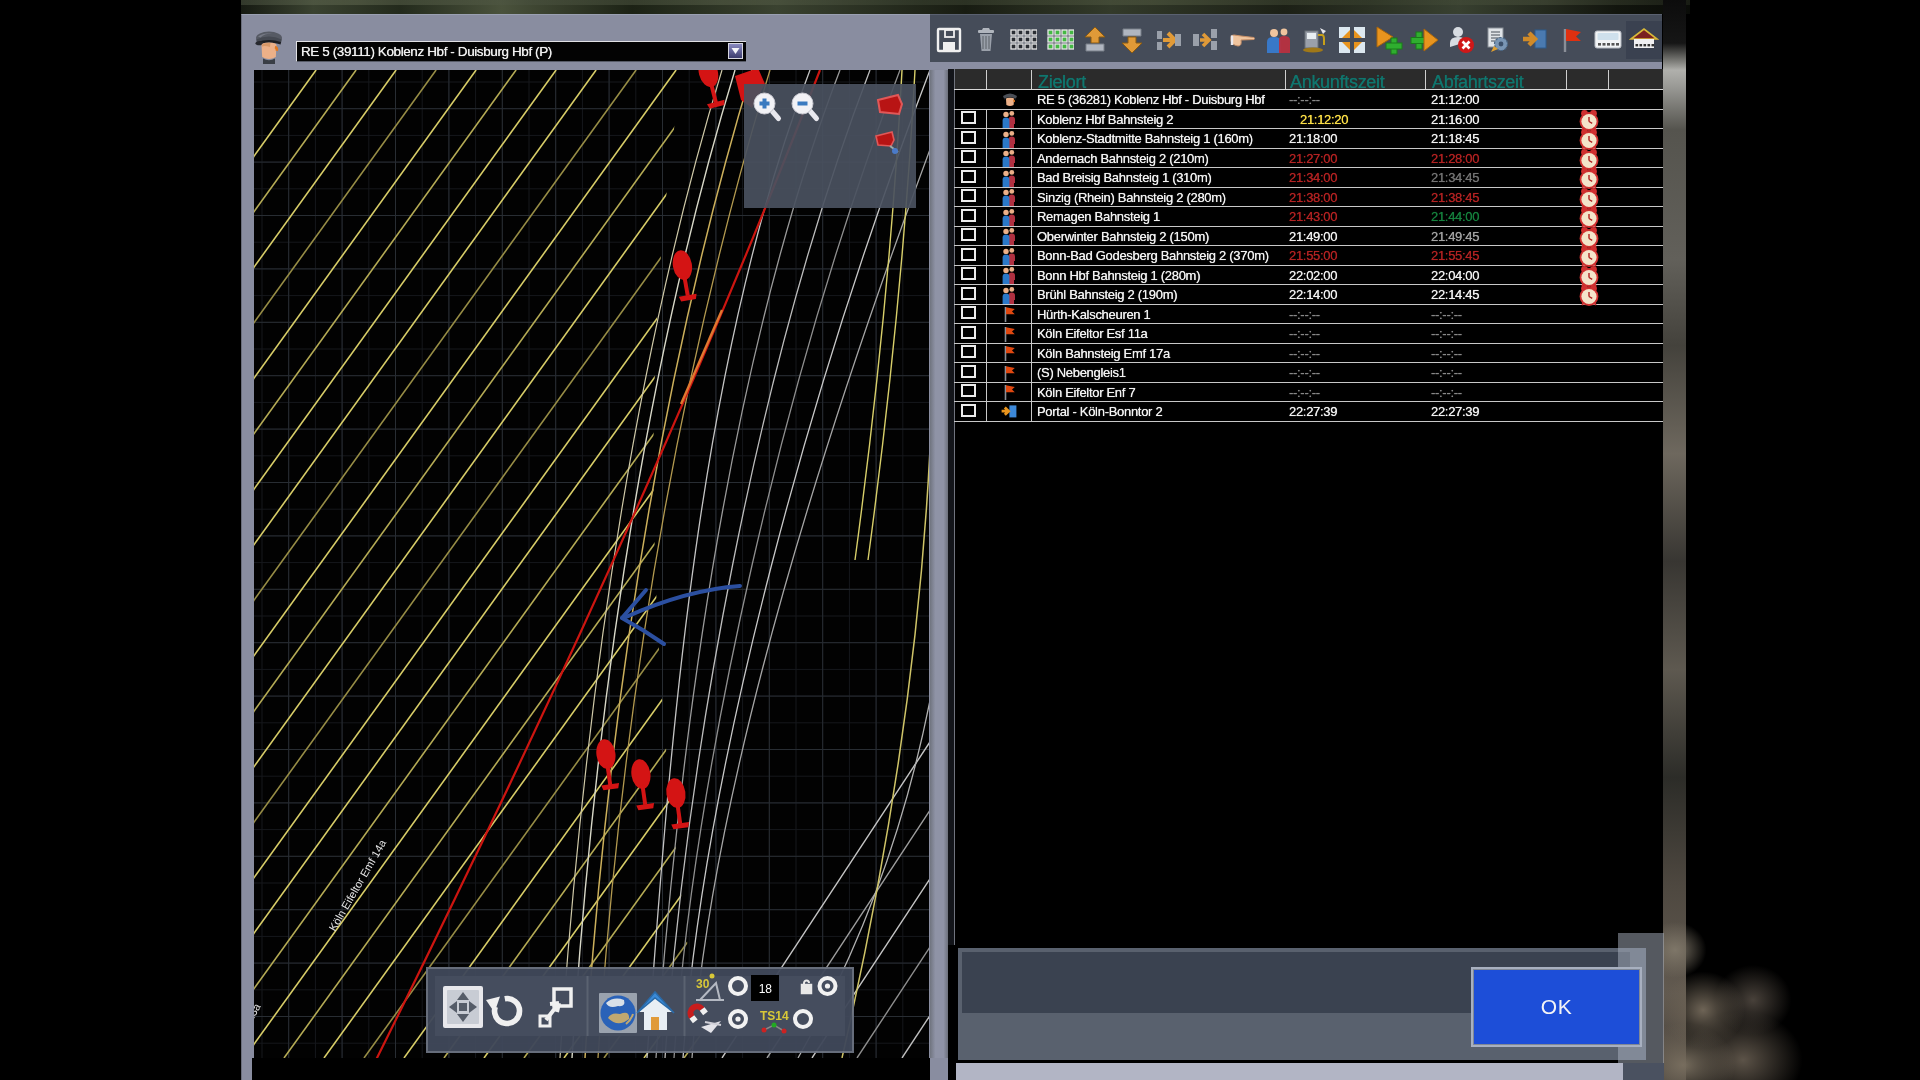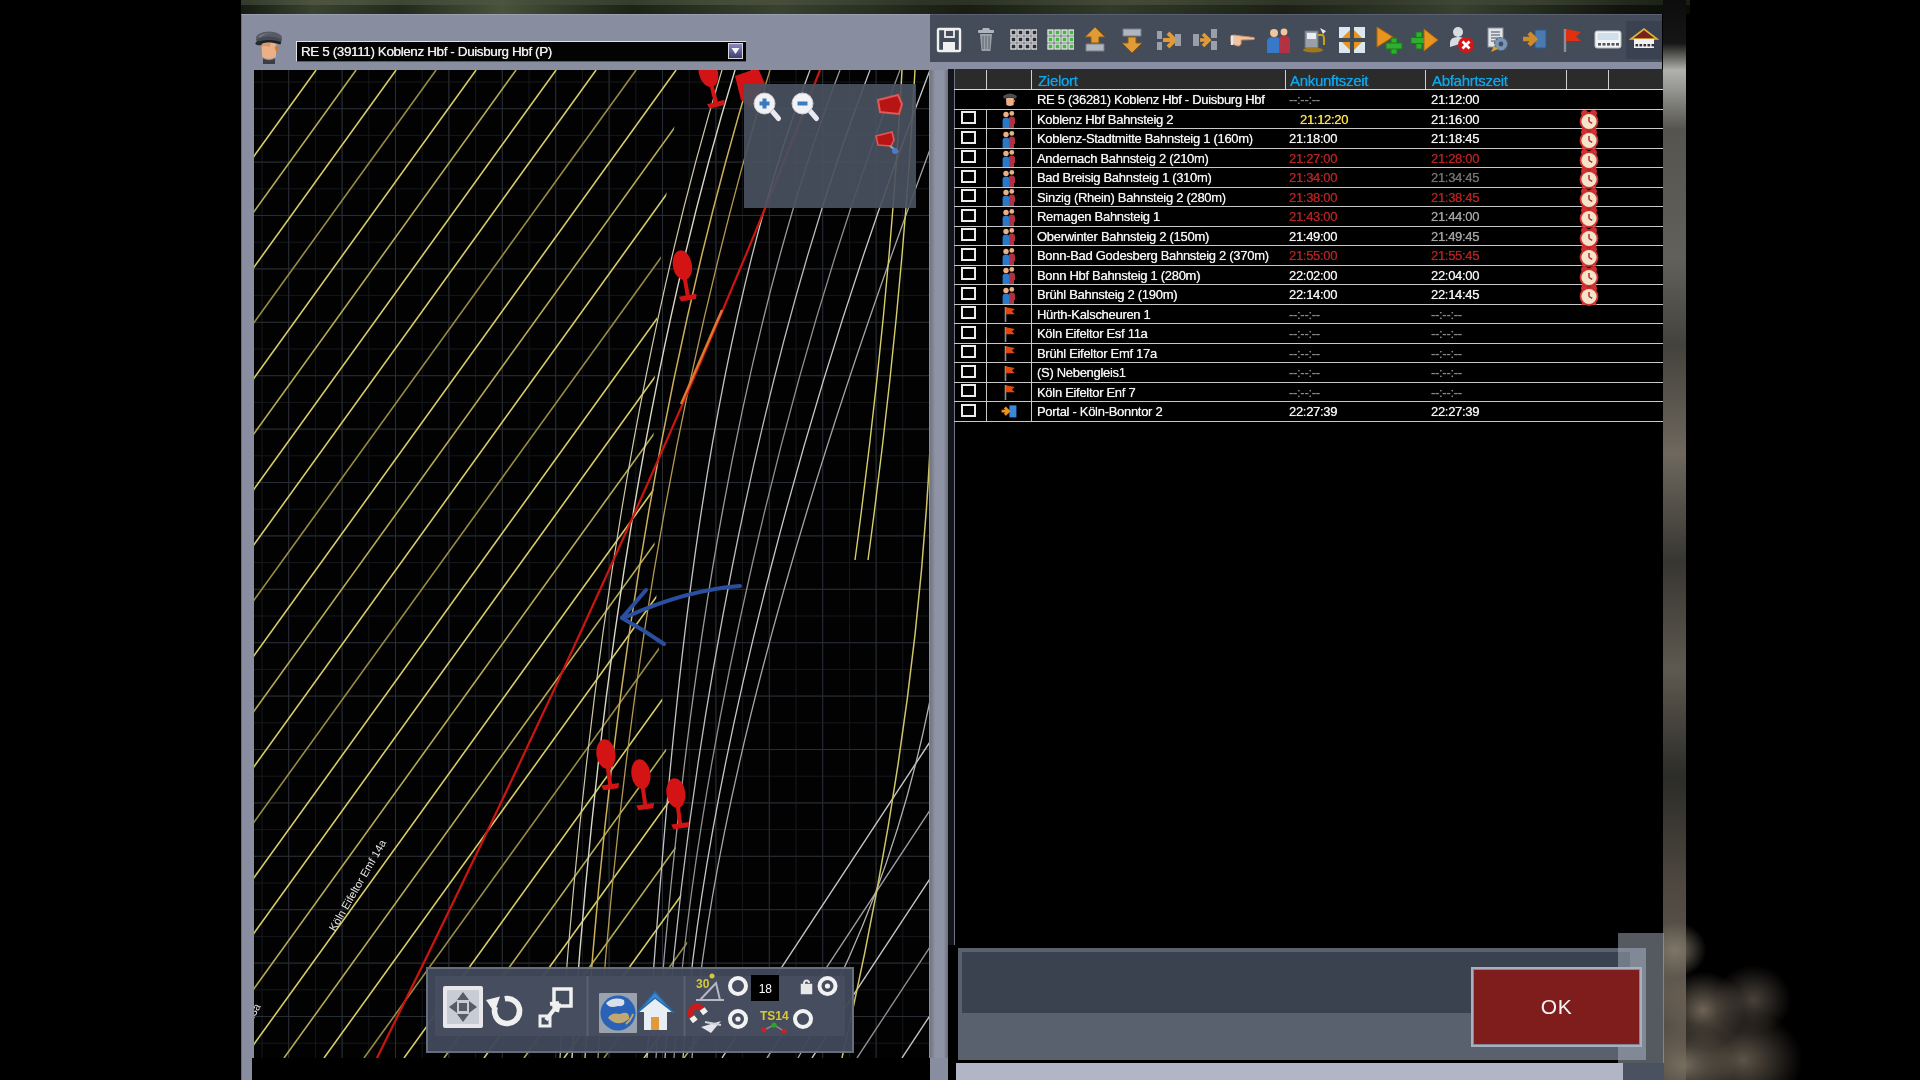--- a/index.html
+++ b/index.html
@@ -1,17 +1,17 @@
 <!DOCTYPE html>
 <html><head><meta charset="utf-8">
 <style>
 *{margin:0;padding:0;box-sizing:border-box}
 html,body{width:1920px;height:1080px;background:#000;overflow:hidden;font-family:"Liberation Sans",sans-serif}
 .abs{position:absolute}
-.ht{position:absolute;color:#0ea5e9;font-size:15px;letter-spacing:-0.3px;white-space:nowrap;text-shadow:0 0 0.7px currentColor}
+.ht{position:absolute;color:#0f766e;font-size:18px;letter-spacing:-0.3px;white-space:nowrap;text-shadow:0 0 0.7px currentColor}
 .rt{position:absolute;color:#f2f2f2;font-size:13px;letter-spacing:-0.3px;white-space:nowrap;text-shadow:0 0 0.7px currentColor}
 </style></head><body>
 
 <div class="abs" style="left:241px;top:0;width:1449px;height:14px;background:linear-gradient(90deg,#161a12,#3a4230 5%,#232a1c 11%,#4a523c 18%,#1c2215 27%,#3a4230 37%,#181c12 50%,#333a2a 60%,#1c2016 72%,#384030 84%,#12150e 95%,#0a0c08)"></div>
 <div class="abs" style="left:241px;top:0;width:1449px;height:5px;opacity:0.45;background:linear-gradient(90deg,#555e4a,#6a7258 8%,#4a5240 20%,#606850 33%,#404836 47%,#5a6248 63%,#3a422f 78%,#525a44 90%,#2a3022)"></div>
 <div class="abs" style="left:241px;top:14px;width:707px;height:1066px;background:#898da0;border-top:1px solid #9aa0b2;border-left:1px solid #6a6e7c"></div>
 <div class="abs" style="left:296px;top:41px;width:450px;height:21px;background:#030303;border-top:1px solid #e0e0e4;border-left:1px solid #e0e0e4;border-bottom:1px solid #585c68"></div>
 <div class="abs" style="left:301px;top:44px;color:#f0f0f0;font-size:13.5px;letter-spacing:-0.4px;white-space:nowrap;text-shadow:0 0 0.7px #f0f0f0">RE 5 (39111) Koblenz Hbf - Duisburg Hbf (P)</div>
 <div class="abs" style="left:728px;top:43px;width:15px;height:16px;background:linear-gradient(180deg,#8a8ac0,#3c3c6e);border:1px solid #d8d8e0"><svg width="13" height="14" viewBox="0 0 13 14">
       <path d="M2.5 4 H10.5 L6.5 10 Z" fill="#f4f4f8"></path>
@@ -433,21 +433,21 @@
 <div style="position:absolute;left:0;top:156.5px;width:709px;height:1px;background:#c8c8c8"></div>
 <div style="position:absolute;left:7px;top:139.5px;width:15px;height:13px;border:2.5px solid #ececec;background:#000"></div>
 <div style="position:absolute;left:47px;top:138.5px"><svg width="16" height="18" viewBox="0 0 16 18">
         <circle cx="10.8" cy="3.4" r="2.4" fill="#ecb088"></circle>
         <path d="M7.6 18 V9.5 Q7.6 6.6 10.8 6.6 Q14 6.6 14 9.5 V14 h-1 v4 Z" fill="#b03040"></path>
         <circle cx="5" cy="4.4" r="2.7" fill="#ecb088"></circle>
         <path d="M1.6 18 V10.5 Q1.6 7.6 5 7.6 Q8.4 7.6 8.4 10.5 V18 Z" fill="#2a78c8"></path>
       </svg></div>
 <div class="rt" style="left:83px;top:140.0px">Remagen Bahnsteig 1</div>
 <div class="rt" style="left:335px;top:140.0px;color:#b22222">21:43:00</div>
-<div class="rt" style="left:477px;top:140.0px;color:#a3a3a3">21:44:00</div>
+<div class="rt" style="left:477px;top:140.0px;color:#15803d">21:44:00</div>
 <div style="position:absolute;left:0;top:176.0px;width:709px;height:1px;background:#c8c8c8"></div>
 <div style="position:absolute;left:7px;top:159.0px;width:15px;height:13px;border:2.5px solid #ececec;background:#000"></div>
 <div style="position:absolute;left:47px;top:158.0px"><svg width="16" height="18" viewBox="0 0 16 18">
         <circle cx="10.8" cy="3.4" r="2.4" fill="#ecb088"></circle>
         <path d="M7.6 18 V9.5 Q7.6 6.6 10.8 6.6 Q14 6.6 14 9.5 V14 h-1 v4 Z" fill="#b03040"></path>
         <circle cx="5" cy="4.4" r="2.7" fill="#ecb088"></circle>
         <path d="M1.6 18 V10.5 Q1.6 7.6 5 7.6 Q8.4 7.6 8.4 10.5 V18 Z" fill="#2a78c8"></path>
       </svg></div>
 <div class="rt" style="left:83px;top:159.5px">Oberwinter Bahnsteig 2 (150m)</div>
 <div class="rt" style="left:335px;top:159.5px;color:#f2f2f2">21:49:00</div>
@@ -502,21 +502,21 @@
       </svg></div>
 <div class="rt" style="left:83px;top:257.0px">Köln Eifeltor Esf 11a</div>
 <div class="rt" style="left:335px;top:257.0px;color:#8a8a8a">--:--:--</div>
 <div class="rt" style="left:477px;top:257.0px;color:#8a8a8a">--:--:--</div>
 <div style="position:absolute;left:0;top:293.0px;width:709px;height:1px;background:#c8c8c8"></div>
 <div style="position:absolute;left:7px;top:276.0px;width:15px;height:13px;border:2.5px solid #ececec;background:#000"></div>
 <div style="position:absolute;left:47px;top:275.0px"><svg width="16" height="18" viewBox="0 0 16 18">
         <path d="M4.5 2 V17" stroke="#8a8f98" stroke-width="1.6"></path>
         <path d="M5 2.2 L13.8 4 L11 6.6 L13.8 9.2 L5 9.2 Z" fill="#e04810"></path>
       </svg></div>
-<div class="rt" style="left:83px;top:276.5px">Brühl Eifeltor Emf 17a</div>
+<div class="rt" style="left:83px;top:276.5px">Köln Bahnsteig Emf 17a</div>
 <div class="rt" style="left:335px;top:276.5px;color:#8a8a8a">--:--:--</div>
 <div class="rt" style="left:477px;top:276.5px;color:#8a8a8a">--:--:--</div>
 <div style="position:absolute;left:0;top:312.5px;width:709px;height:1px;background:#c8c8c8"></div>
 <div style="position:absolute;left:7px;top:295.5px;width:15px;height:13px;border:2.5px solid #ececec;background:#000"></div>
 <div style="position:absolute;left:47px;top:294.5px"><svg width="16" height="18" viewBox="0 0 16 18">
         <path d="M4.5 2 V17" stroke="#8a8f98" stroke-width="1.6"></path>
         <path d="M5 2.2 L13.8 4 L11 6.6 L13.8 9.2 L5 9.2 Z" fill="#e04810"></path>
       </svg></div>
 <div class="rt" style="left:83px;top:296.0px">(S) Nebengleis1</div>
 <div class="rt" style="left:335px;top:296.0px;color:#8a8a8a">--:--:--</div>
@@ -625,16 +625,16 @@
 <div class="abs" style="left:1663px;top:0;width:23px;height:1080px;background:linear-gradient(180deg,#0c0c0c 0%,#161616 4%,#72726e 5.5%,#b0b0ac 6.5%,#9a9a96 8%,#55544e 12%,#62605a 24%,#44423c 32%,#6e685e 42%,#383632 52%,#5e5950 62%,#2c2c28 72%,#4e4840 82%,#625a50 92%,#423c36 100%)"></div>
 <div class="abs" style="left:1663px;top:920px;width:150px;height:160px;background:
 radial-gradient(ellipse 45px 40px at 12px 30px,#7e7668 0%,#7e766800 70%),
 radial-gradient(ellipse 60px 55px at 40px 90px,#6e6456 0%,#6e645600 70%),
 radial-gradient(ellipse 75px 60px at 20px 145px,#776d5e 0%,#776d5e00 70%),
 radial-gradient(ellipse 55px 50px at 90px 80px,#48413a 0%,#48413a00 70%),
 radial-gradient(ellipse 85px 70px at 80px 140px,#5c5348 0%,#5c534800 70%)"></div>
 <div class="abs" style="left:958px;top:948px;width:688px;height:112px;background:#59616e"></div>
 <div class="abs" style="left:962px;top:952px;width:668px;height:61px;background:#3a4250"></div>
 <div class="abs" style="left:1618px;top:933px;width:46px;height:130px;background:rgba(170,178,192,0.5)"></div>
-<div class="abs" style="left:1471px;top:967px;width:171px;height:80px;background:#7f1d1d;border:2px solid #a8b0c0;box-shadow:inset 0 0 0 1px #808896">
+<div class="abs" style="left:1471px;top:967px;width:171px;height:80px;background:#1d4ed8;border:2px solid #a8b0c0;box-shadow:inset 0 0 0 1px #808896">
     <div style="position:absolute;left:0;top:0;width:100%;height:100%;display:flex;align-items:center;justify-content:center;color:#f4f4f6;font-size:21px;letter-spacing:0.5px">OK</div>
   </div>
 <div class="abs" style="left:956px;top:1063px;width:667px;height:17px;background:#b2b5c5"></div>
 <div class="abs" style="left:1623px;top:1063px;width:41px;height:17px;background:#4a5160"></div>
 </body></html>

